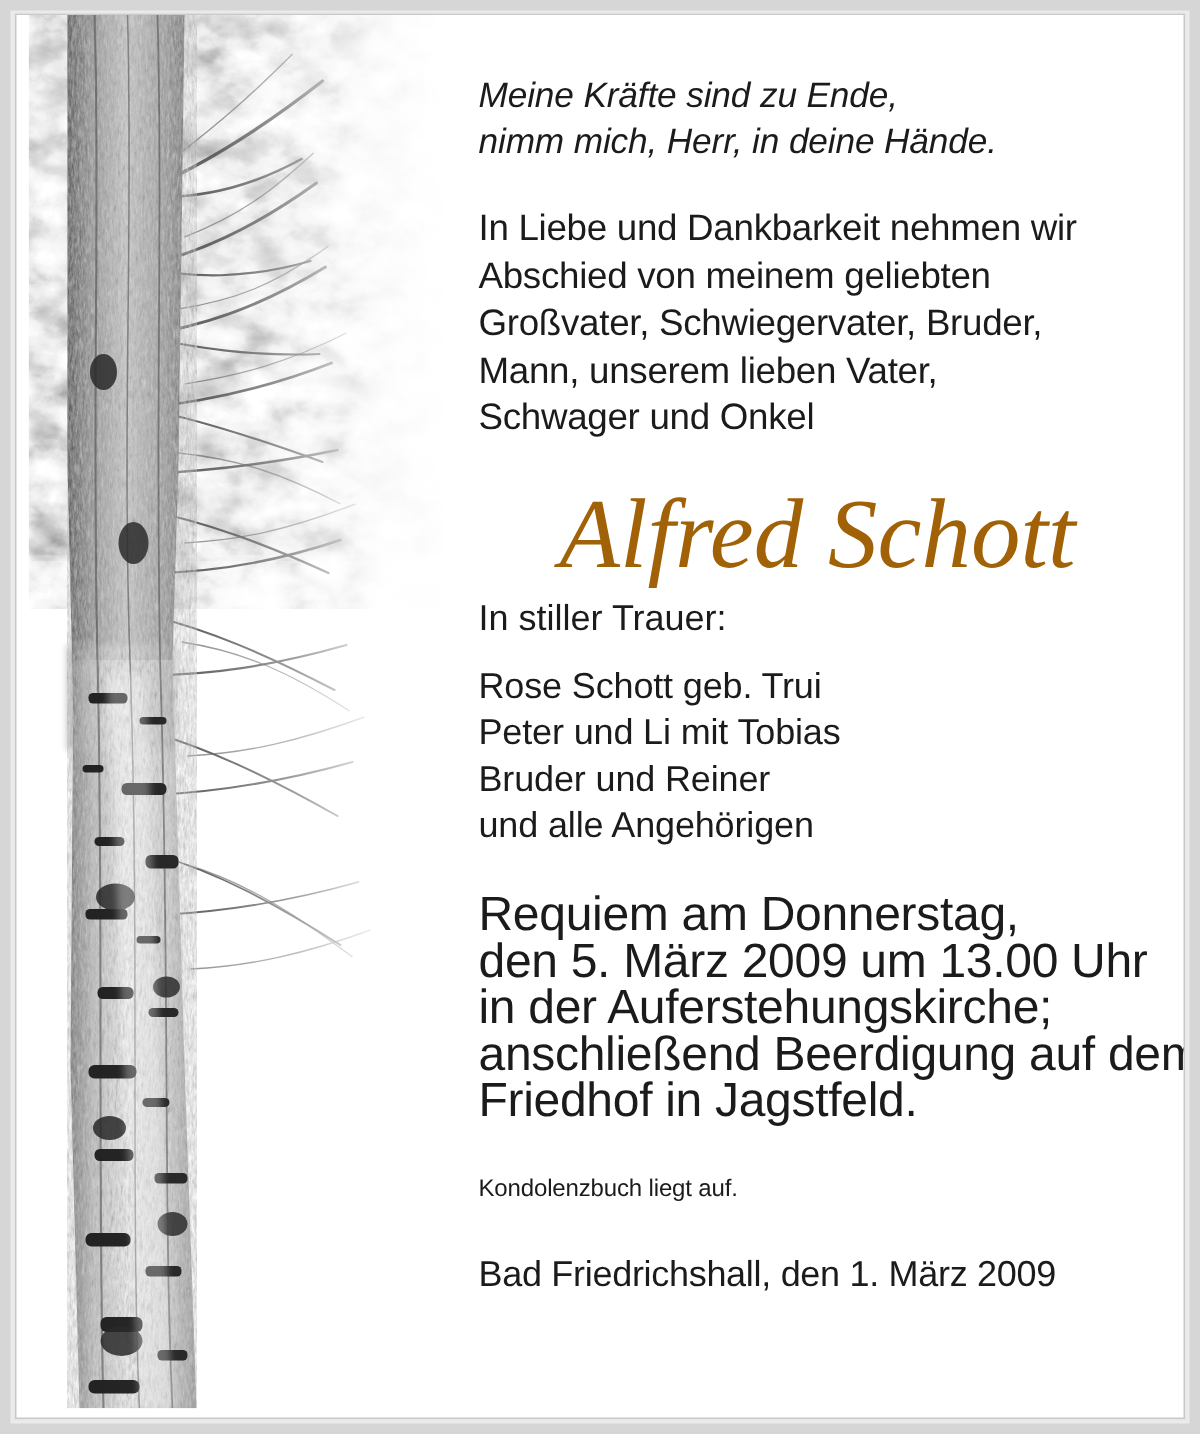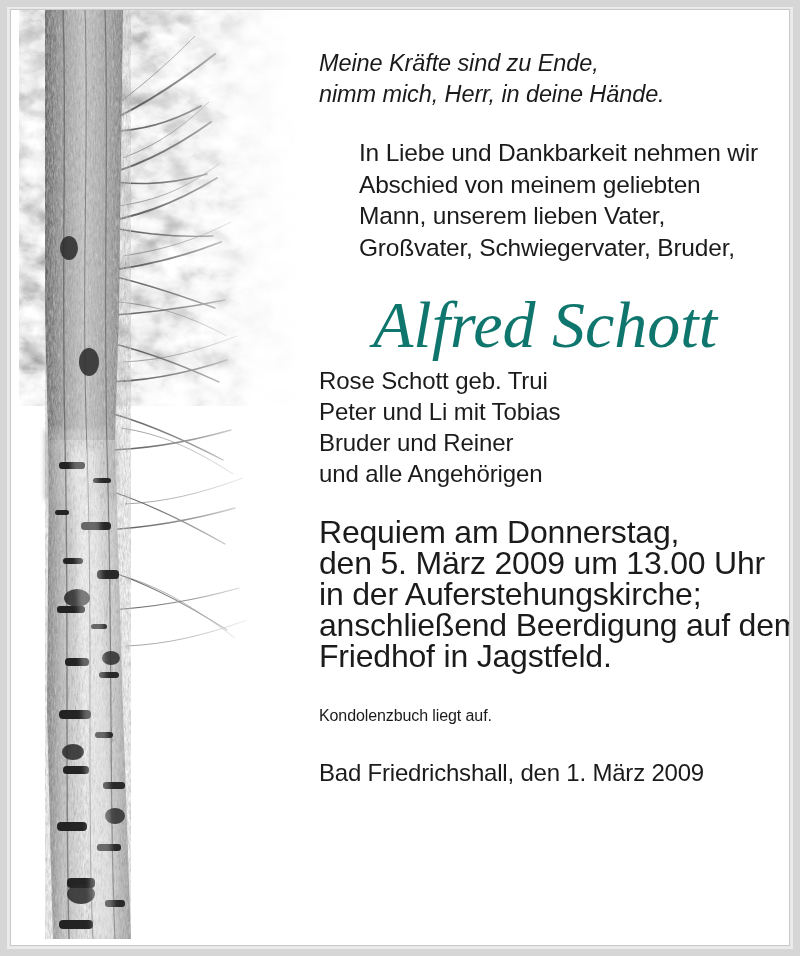--- a/index.html
+++ b/index.html
@@ -72,32 +72,32 @@
     margin: 0 0 27px 0;
   }
   .verse div { white-space: nowrap; }
 
   .intro {
     font-size: 24.5px;
     line-height: 31.5px;
     margin: 0 0 26px 0;
     letter-spacing: -0.2px;
   }
-  .intro div { white-space: nowrap; margin-left: 40px; }
+  .intro div { white-space: nowrap; }
 
   .name {
     font-family: "Liberation Serif", "DejaVu Serif", serif;
     font-style: italic;
     font-size: 66px;
     line-height: 72px;
     font-weight: 400;
     text-align: center;
     margin: 0 12px 4px 0;
     letter-spacing: 0px;
-    color: #0f766e;
+    color: #a16207;
   }
 
   .dates {
     font-size: 23px;
     line-height: 30px;
     margin: 0 0 38px 0;
     letter-spacing: 0.2px;
   }
   .dates .sym { font-size: 22px; }
   .dates .gap { display: inline-block; width: 22px; }
@@ -305,27 +305,29 @@
     <div class="content">
 
       <div class="verse">
         <div>Meine Kräfte sind zu Ende,</div>
         <div>nimm mich, Herr, in deine Hände.</div>
       </div>
 
       <div class="intro">
         <div>In Liebe und Dankbarkeit nehmen wir</div>
         <div>Abschied von meinem geliebten</div>
+        <div>Großvater, Schwiegervater, Bruder,</div>
         <div>Mann, unserem lieben Vater,</div>
-        <div>Großvater, Schwiegervater, Bruder,</div>
+        <div>Schwager und Onkel</div>
       </div>
 
       <div class="name">Alfred Schott</div>
 
 
+      <div class="mourn-head">In stiller Trauer:</div>
 
       <div class="mourners">
         <div>Rose Schott geb. Trui</div>
         <div>Peter und Li mit Tobias</div>
         <div>Bruder und Reiner</div>
         <div>und alle Angehörigen</div>
       </div>
 
       <div class="service">
         <div>Requiem am Donnerstag,</div>

